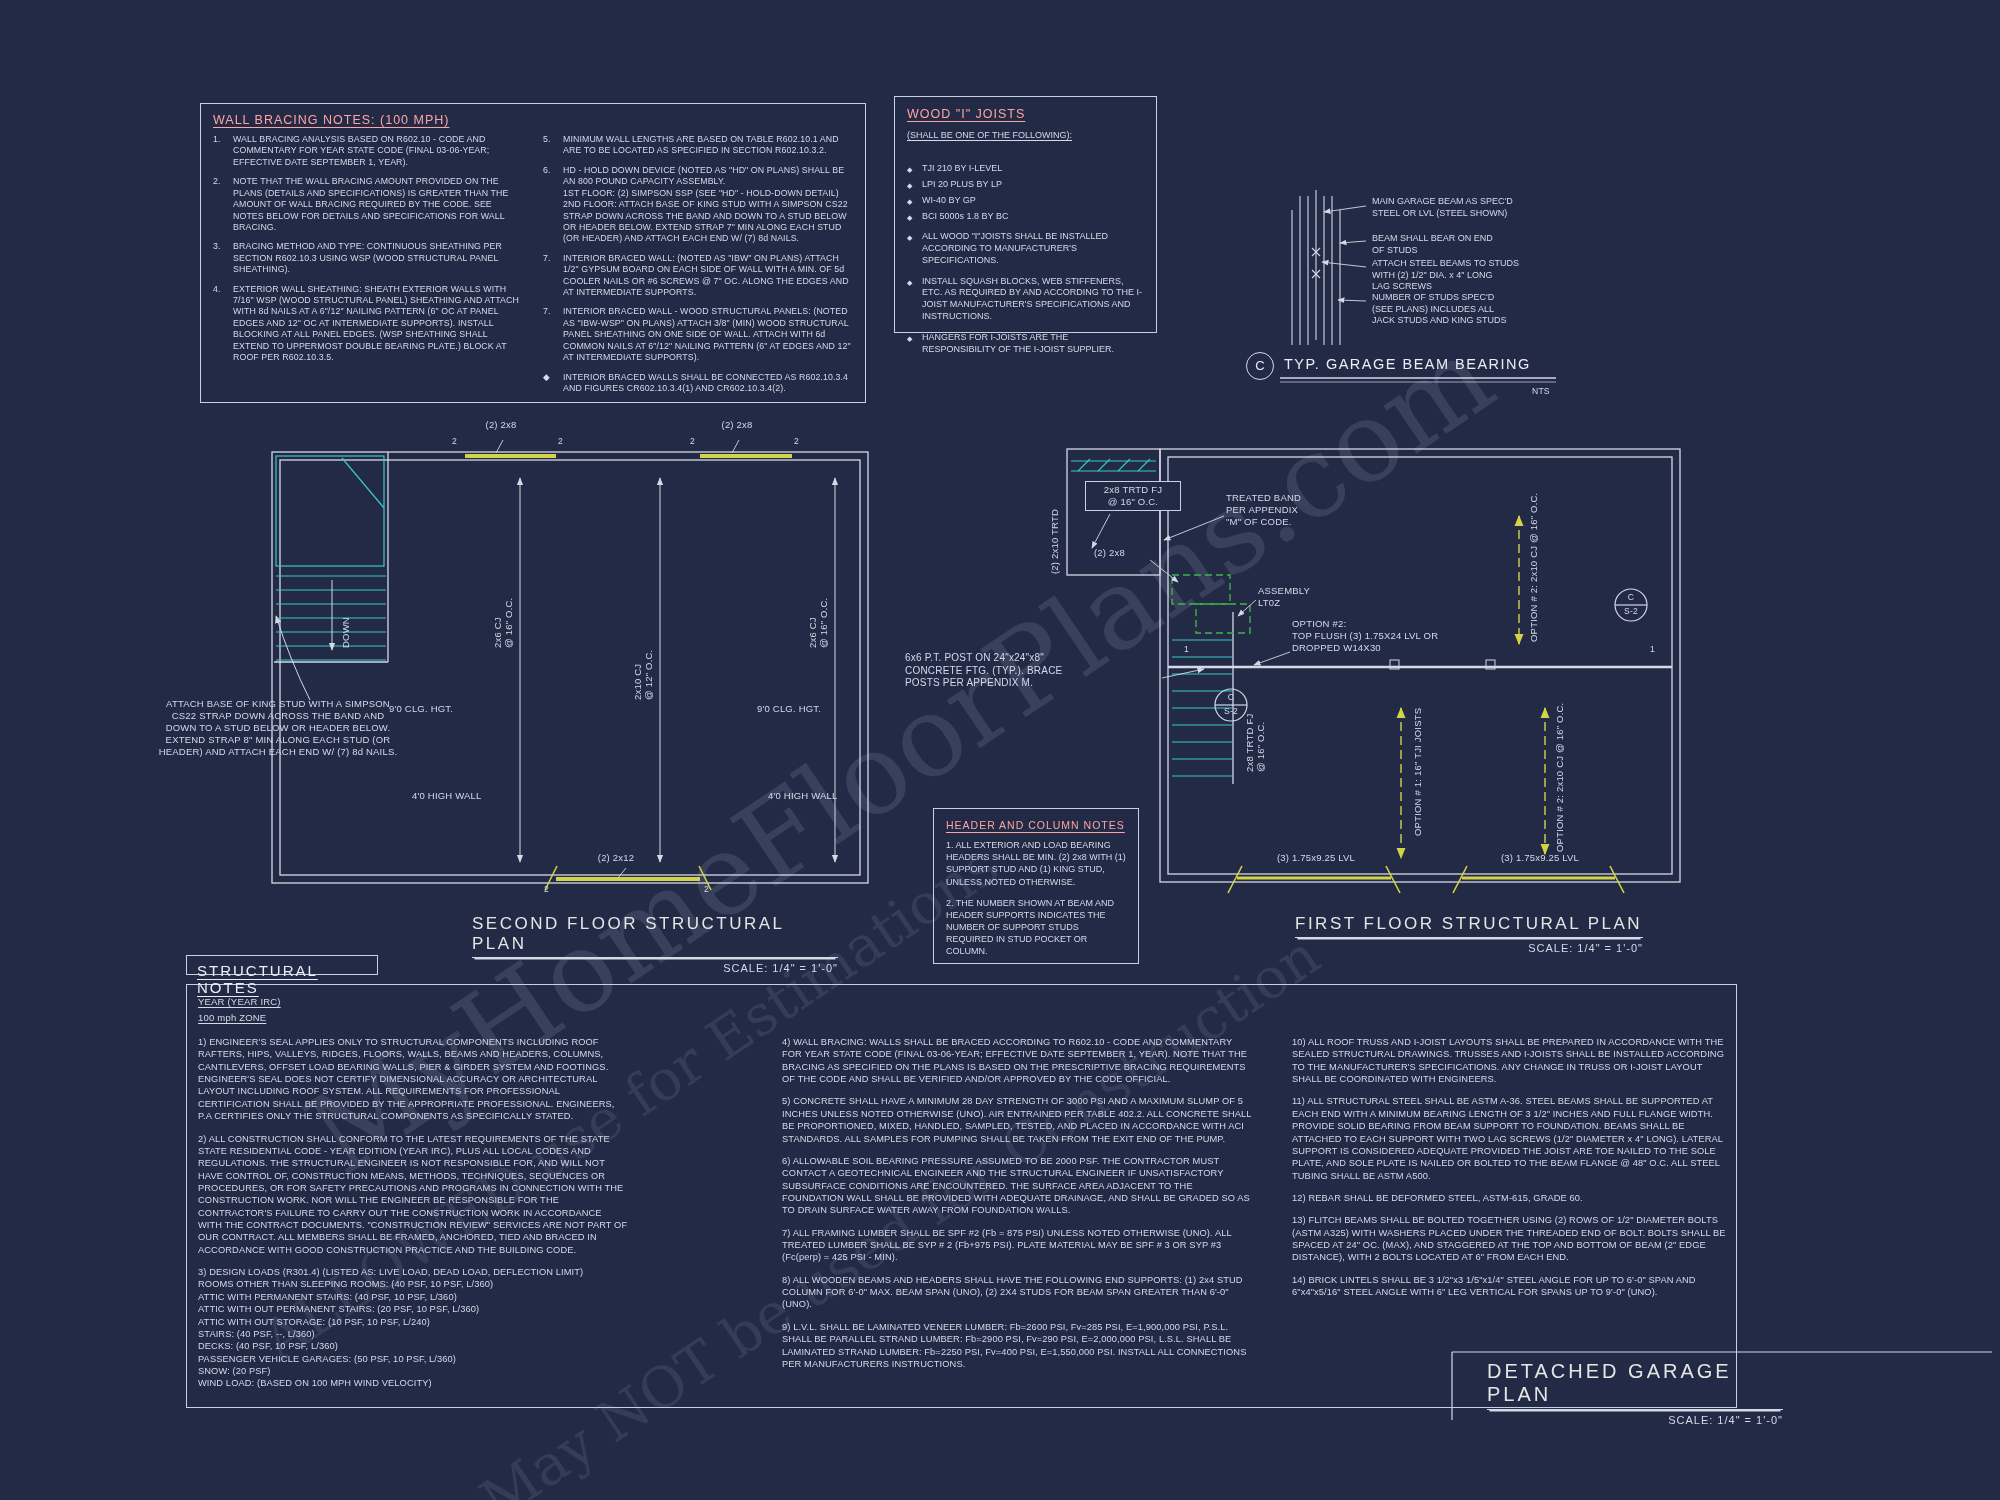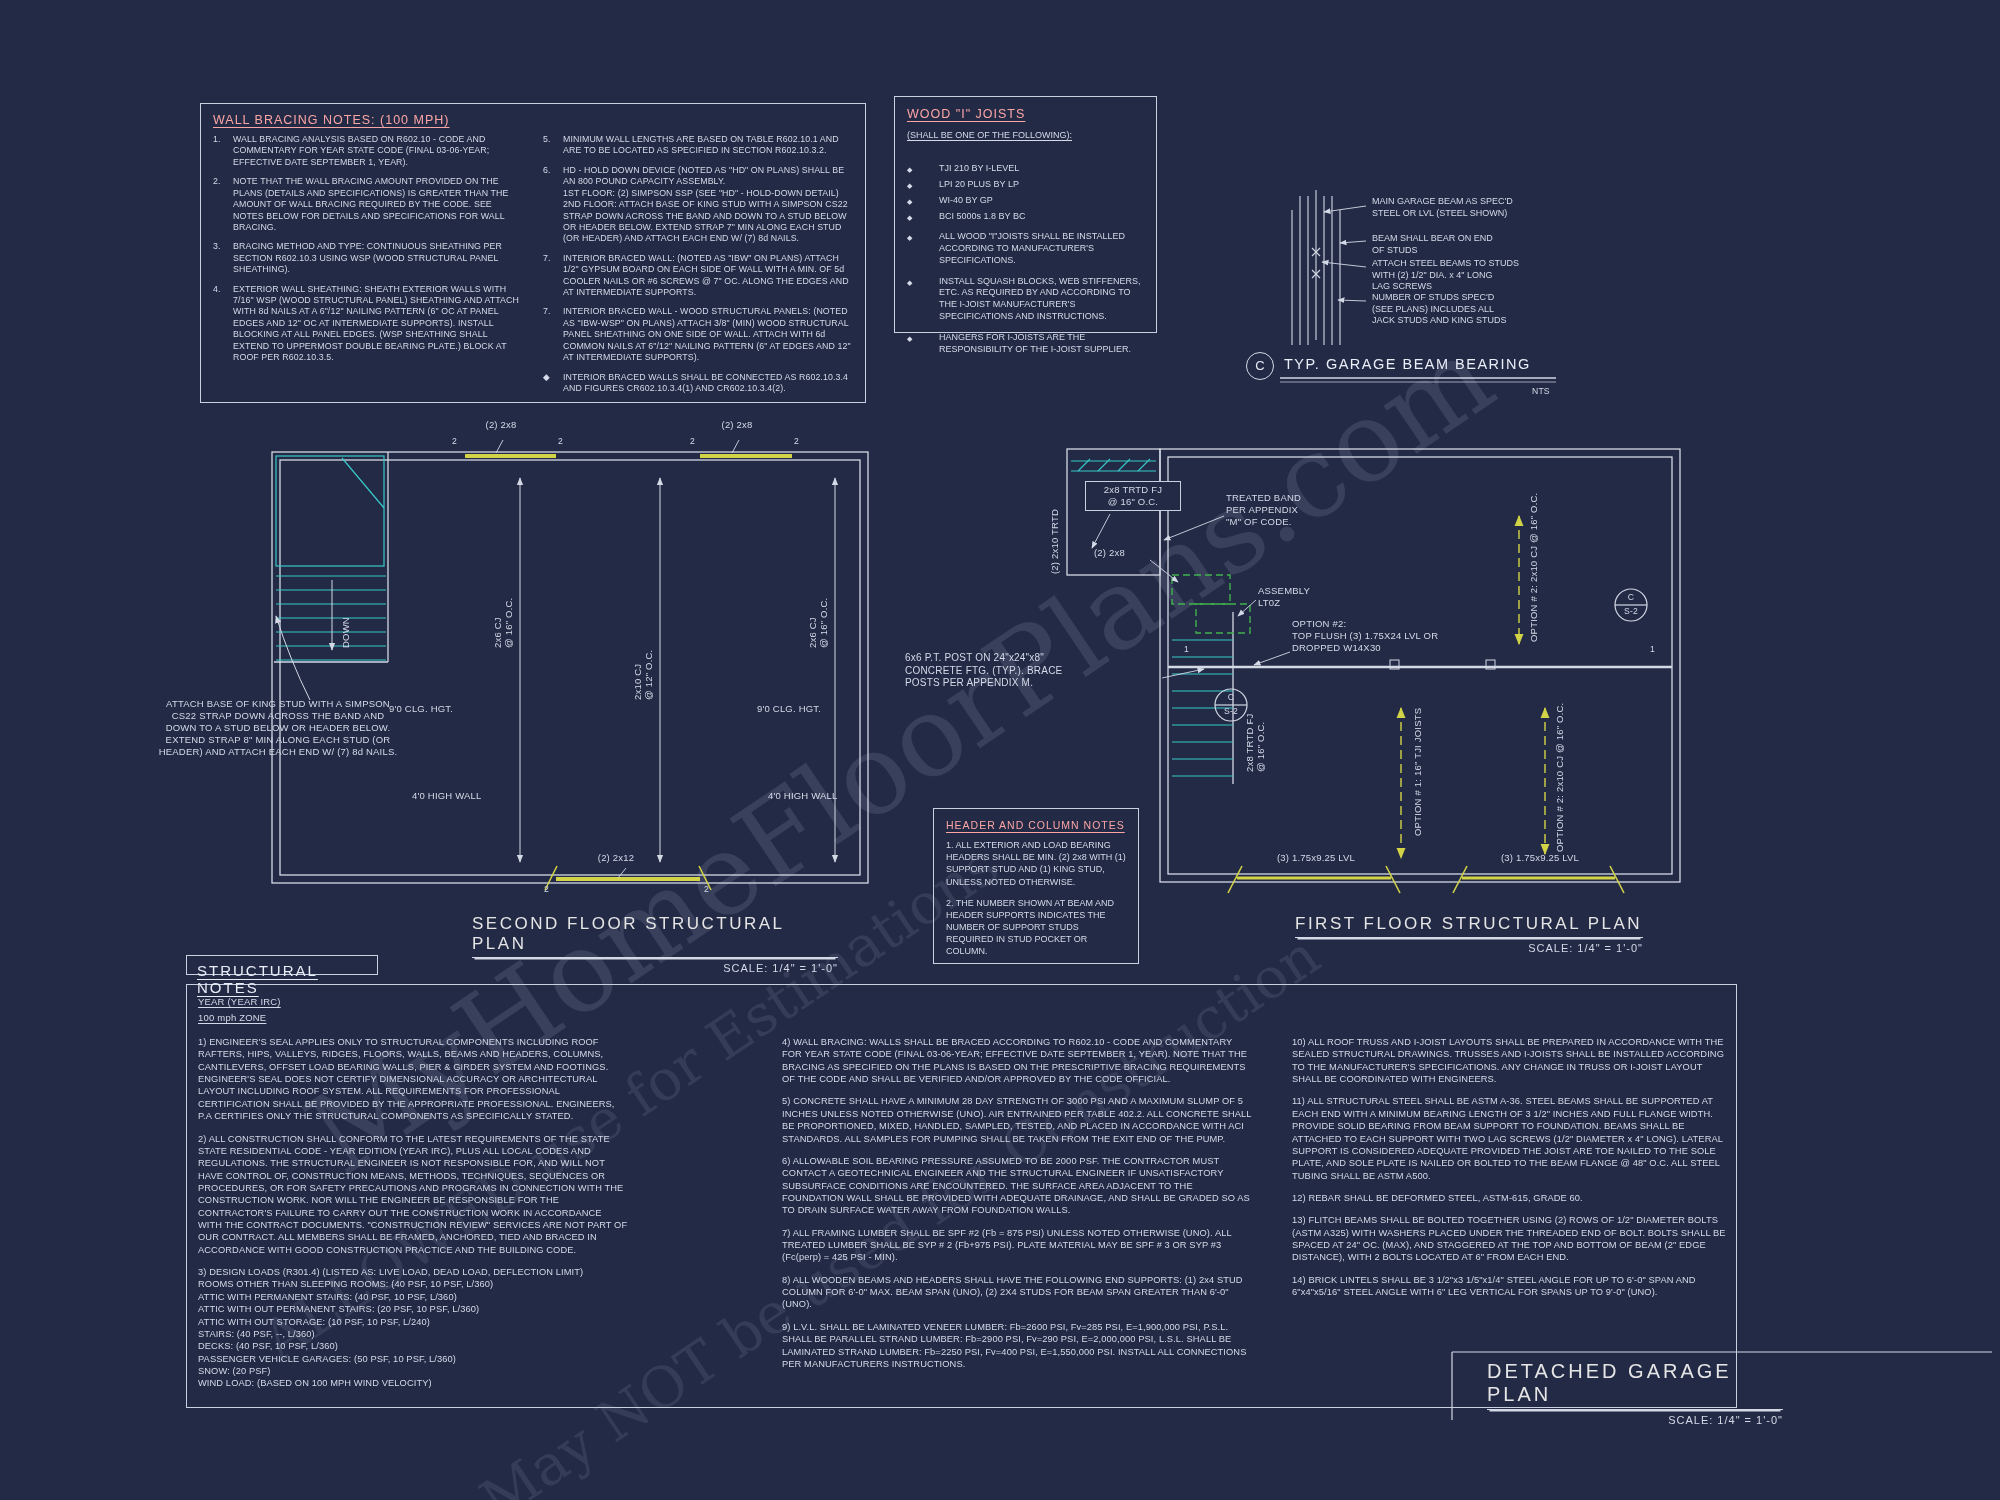--- a/index.html
+++ b/index.html
@@ -18,21 +18,21 @@
   .pad{padding:9px 12px}
   .box-title{font-size:12.5px;font-weight:normal;letter-spacing:1px;margin-bottom:7px;
              text-decoration:underline;text-underline-offset:3px;color:#fca5a5}
   .cols{display:flex;gap:20px}
   .ncol{flex:1;font-size:8.8px;line-height:1.3}
   .note-item{display:flex;gap:6px;margin-bottom:8px}
   .note-num{flex:0 0 14px}
   .note-text{white-space:pre-line;letter-spacing:.1px}
   .wj{font-size:9px;line-height:1.32}
   .wj-sub{margin-bottom:22px;text-decoration:underline;text-underline-offset:2px}
-  .bullet-item{display:flex;gap:24px;margin-bottom:4px}
+  .bullet-item{display:flex;gap:7px;margin-bottom:4px}
   .bullet-sp .bullet-item{margin-bottom:9px}
   .diamond{flex:0 0 8px;font-size:7px;transform:translateY(2px)}
   .hc{font-size:9px;line-height:1.35}
   .hc p{margin-bottom:9px;white-space:pre-line}
   
   .lbl{position:absolute;font-size:9.5px;line-height:1.25;letter-spacing:.2px;white-space:pre-line}
   .vlbl{position:absolute;font-size:9.5px;line-height:1.2;letter-spacing:.2px;white-space:pre-line;
         transform:rotate(-90deg);transform-origin:left top}
   .center{text-align:center}
   .tiny{font-size:8.6px}

